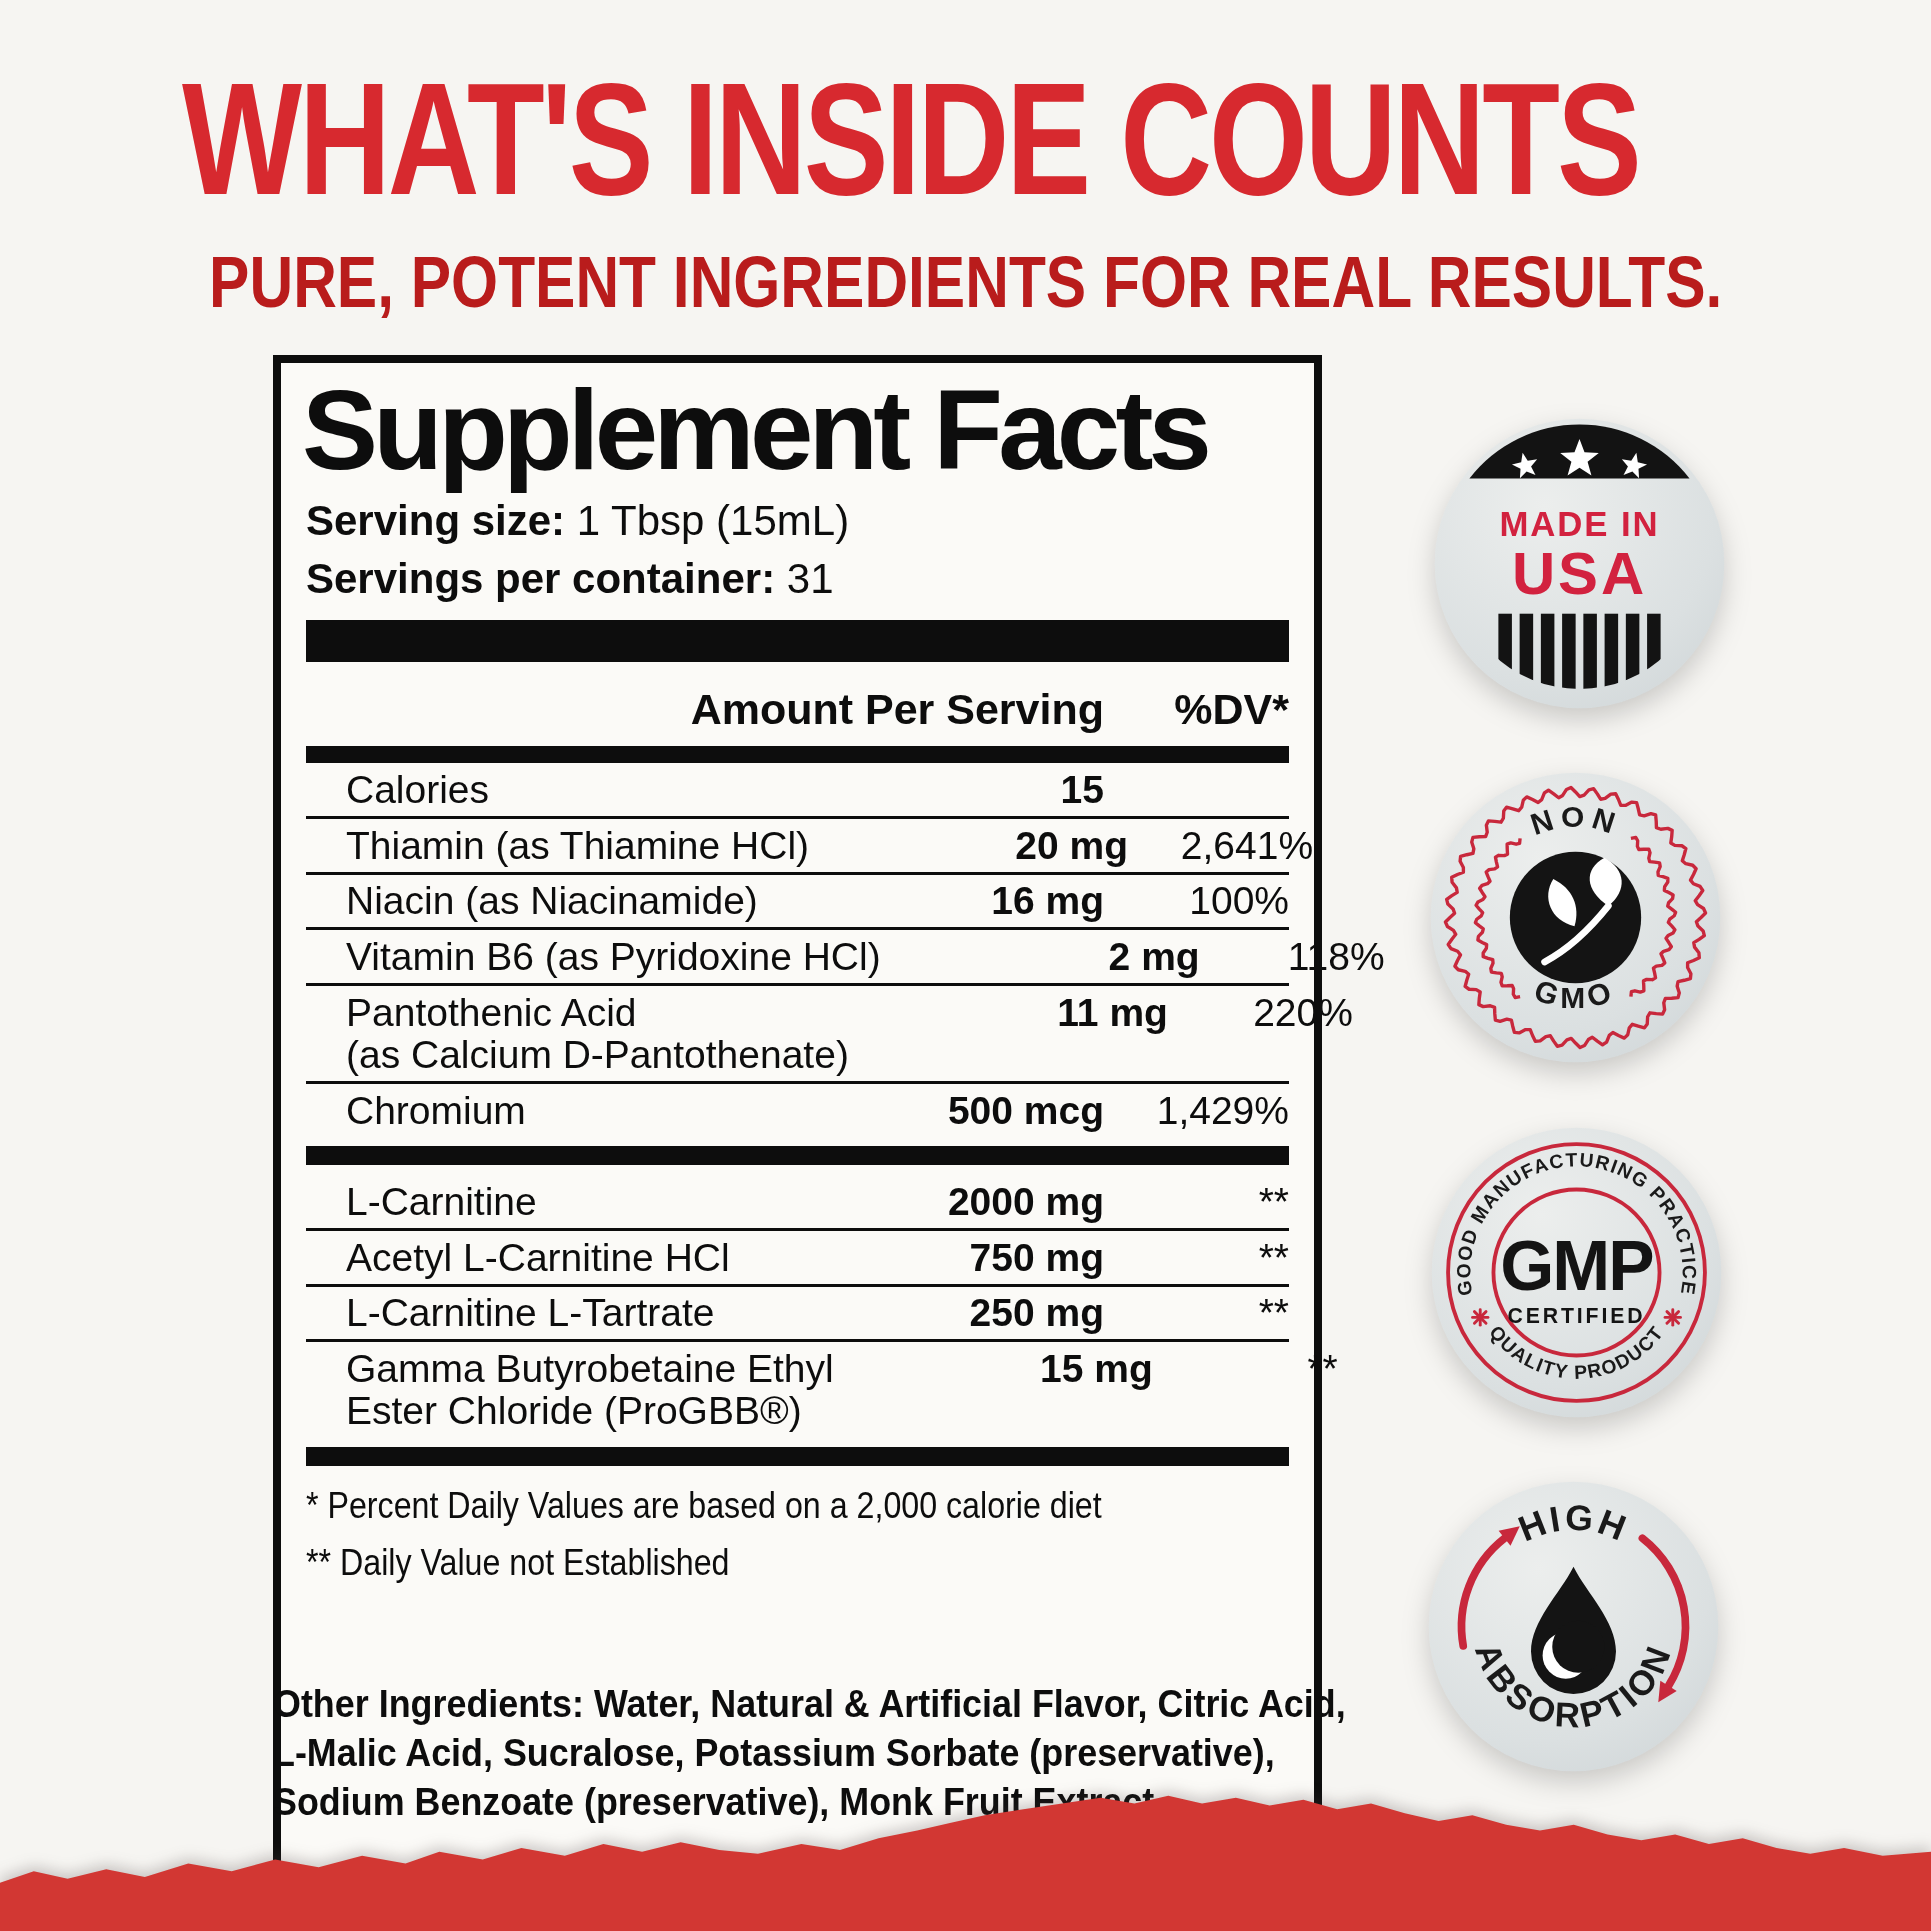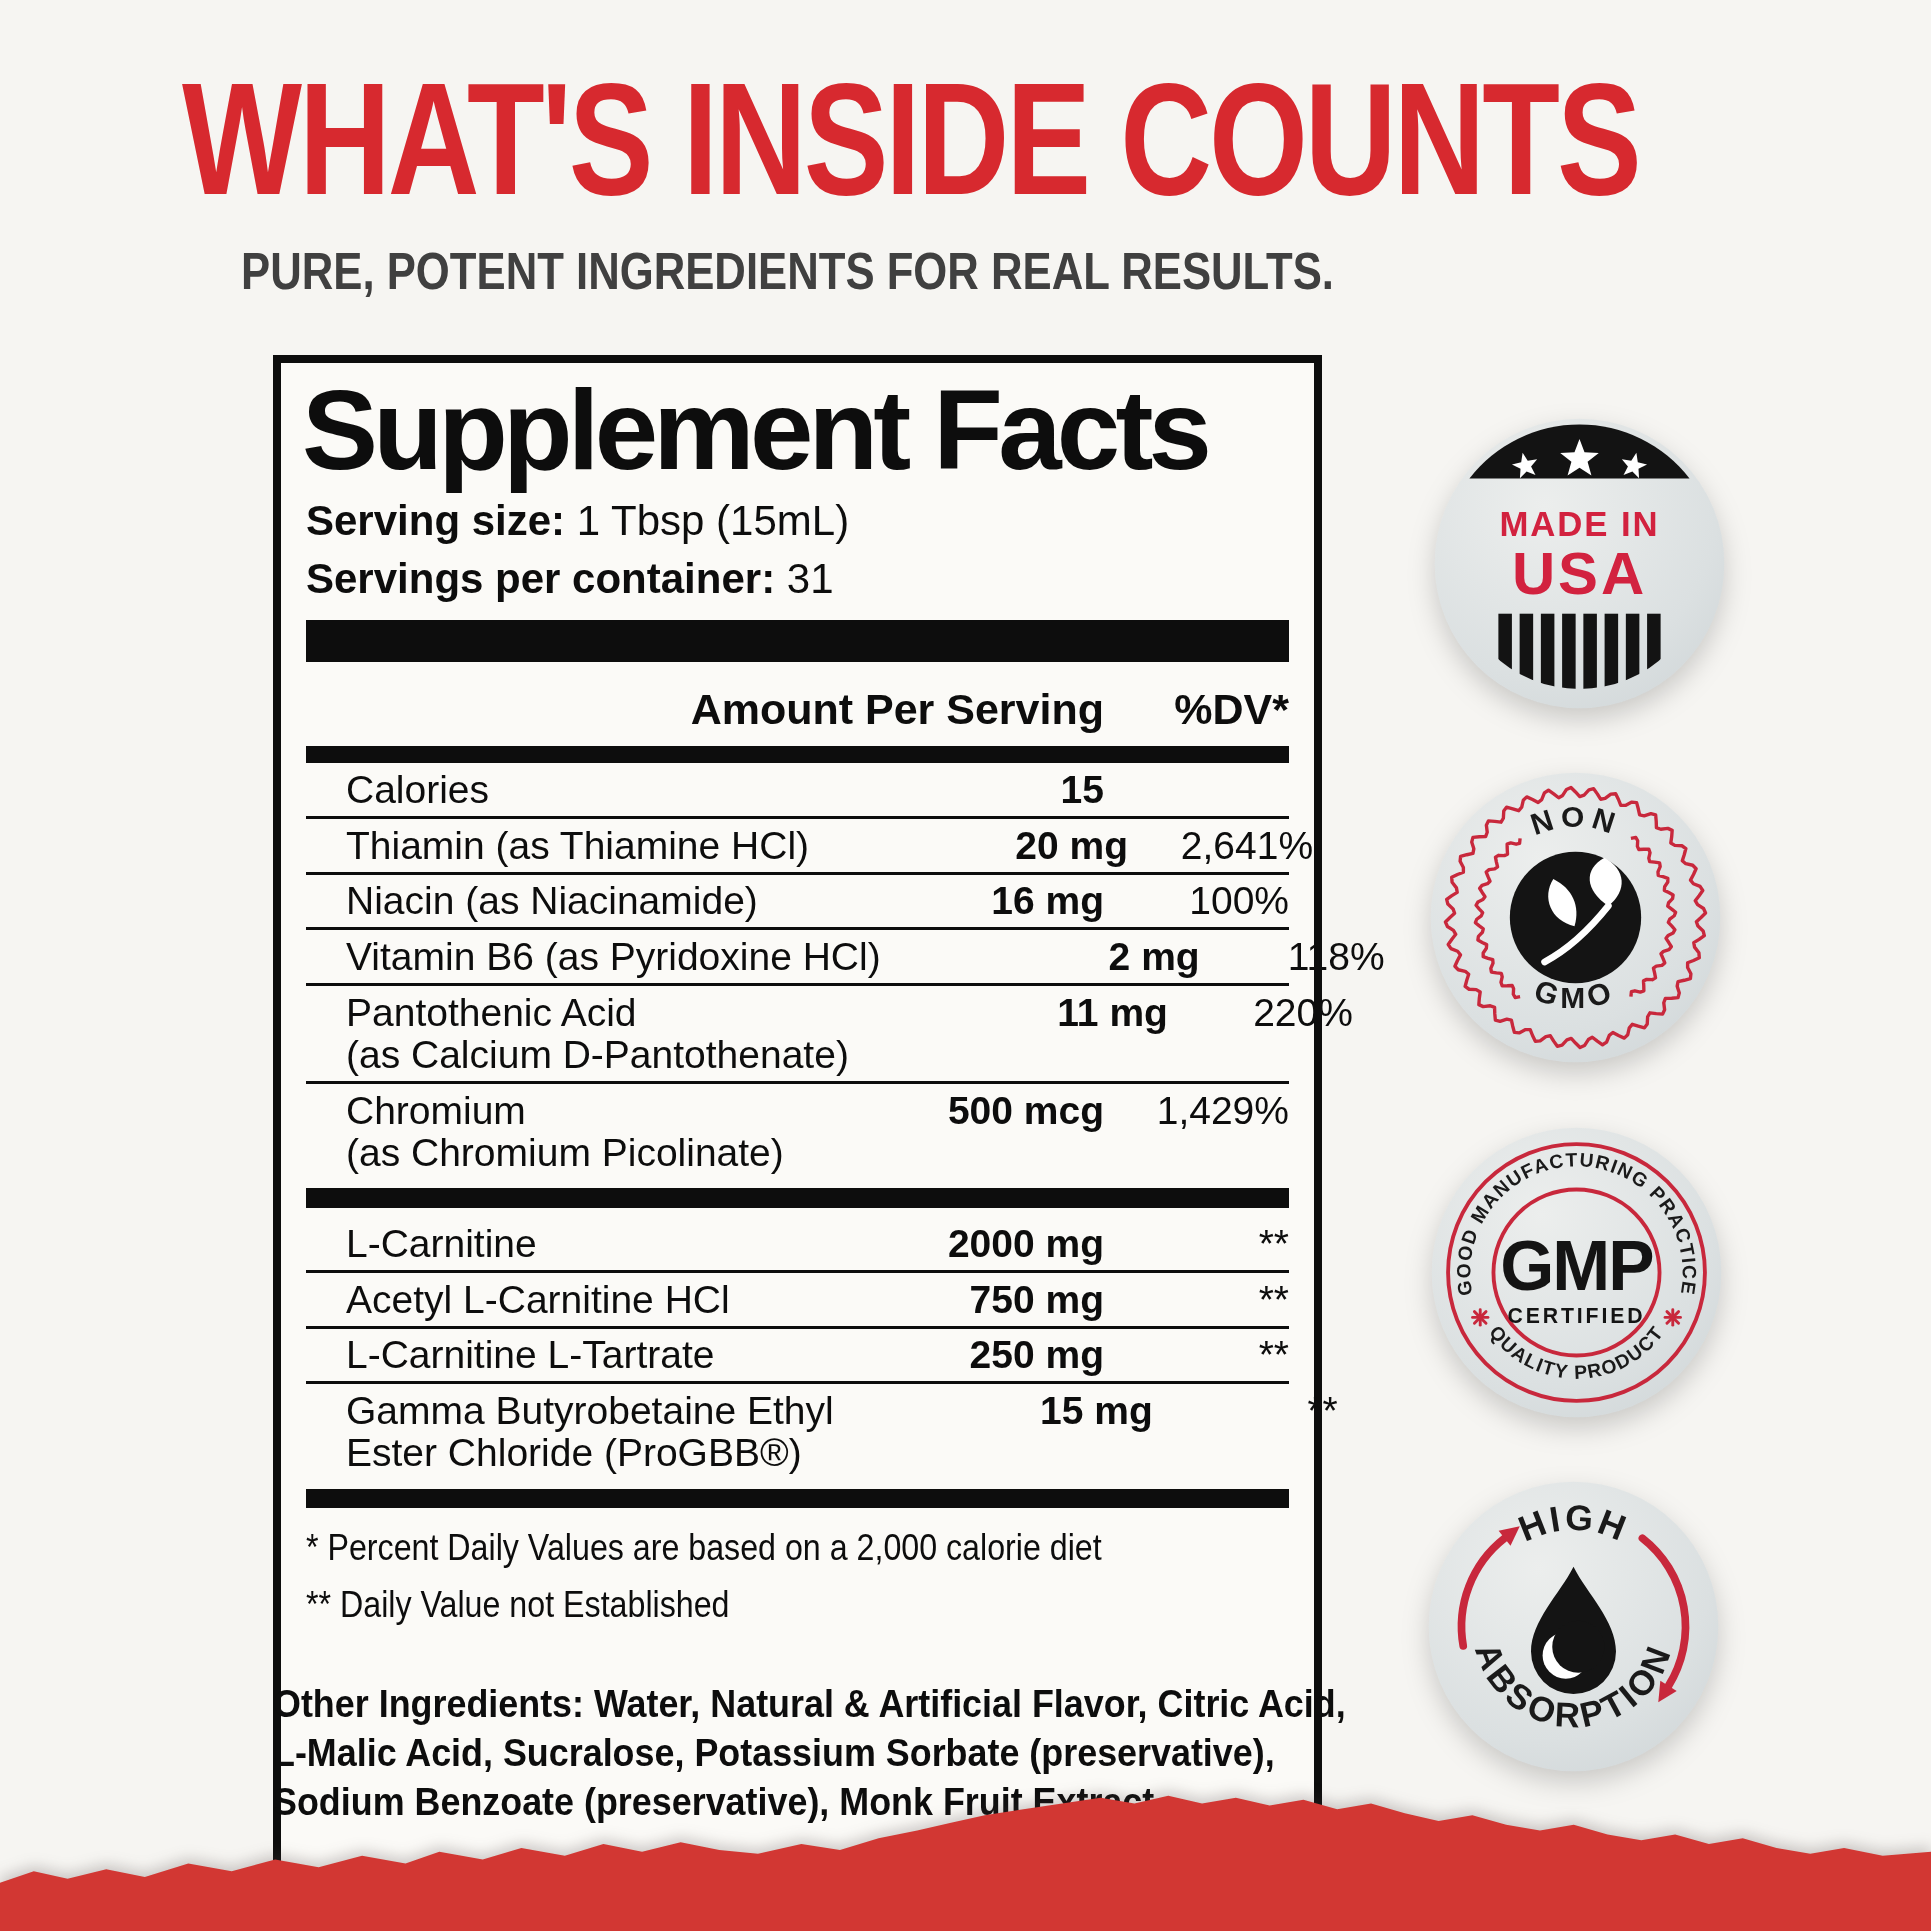--- a/index.html
+++ b/index.html
@@ -4,22 +4,22 @@
 <style>
   html,body{margin:0;padding:0;}
   body{width:1931px;height:1931px;overflow:hidden;background:#f6f5f2;
        font-family:"Liberation Sans", sans-serif;color:#0d0d0d;position:relative;}
   .stage{position:absolute;inset:0;}
 
   
   .hdr-title{position:absolute;top:60px;left:0;width:1565px;text-align:center;
     font-size:159px;font-weight:900;line-height:1.0;letter-spacing:-3.9px;color:#d7292f;white-space:nowrap;}
   .hdr-title .cond{display:inline-block;transform:scaleX(.80);transform-origin:center;}
-  .hdr-sub{position:absolute;top:241px;left:0;width:1576px;text-align:center;
-    font-size:52px;font-weight:700;letter-spacing:0;color:#404040;white-space:nowrap;}
+  .hdr-sub{position:absolute;top:241px;left:0;width:1931px;text-align:center;
+    font-size:72px;font-weight:700;letter-spacing:0;color:#b91c1c;white-space:nowrap;}
   .hdr-sub .cond{display:inline-block;transform:scaleX(.84);transform-origin:center;}
 
   
   .panel{position:absolute;left:273px;top:355px;width:1049px;height:1600px;
     background:#fbfaf7;border:8.7px solid #0d0d0d;box-sizing:border-box;padding:13.5px 25px 0 25px;}
   .p-title{font-size:114px;font-weight:700;letter-spacing:-4.8px;line-height:1.0;margin:-3.9px 0 9.7px -3.9px;white-space:nowrap;}
   .sline{font-size:42px;line-height:1.2;margin-top:7.7px;white-space:nowrap;}
   .sline b{font-weight:700;}
   .bar{background:#0d0d0d;height:19.3px;margin:9.7px 0;}
   .bar.big{height:42px;margin:15.4px 0 9.7px 0;}
@@ -103,21 +103,20 @@
       <div>
         <span class="nm">Pantothenic Acid</span>
         <span class="nm2">(as Calcium D-Pantothenate)</span>
       </div>
       <div class="amt">11 mg</div>
       <div class="dv">220%</div>
     </div>
     <div class="trow nb">
       <div>
         <span class="nm">Chromium</span>
-        <span class="nm2">(as Chromium Picolinate)</span>
       </div>
       <div class="amt">500 mcg</div>
       <div class="dv">1,429%</div>
     </div>
     <div class="bar"></div>
 
     <div class="trow">
       <div class="nm">L-Carnitine</div>
       <div class="amt">2000 mg</div>
       <div class="dv">**</div>

